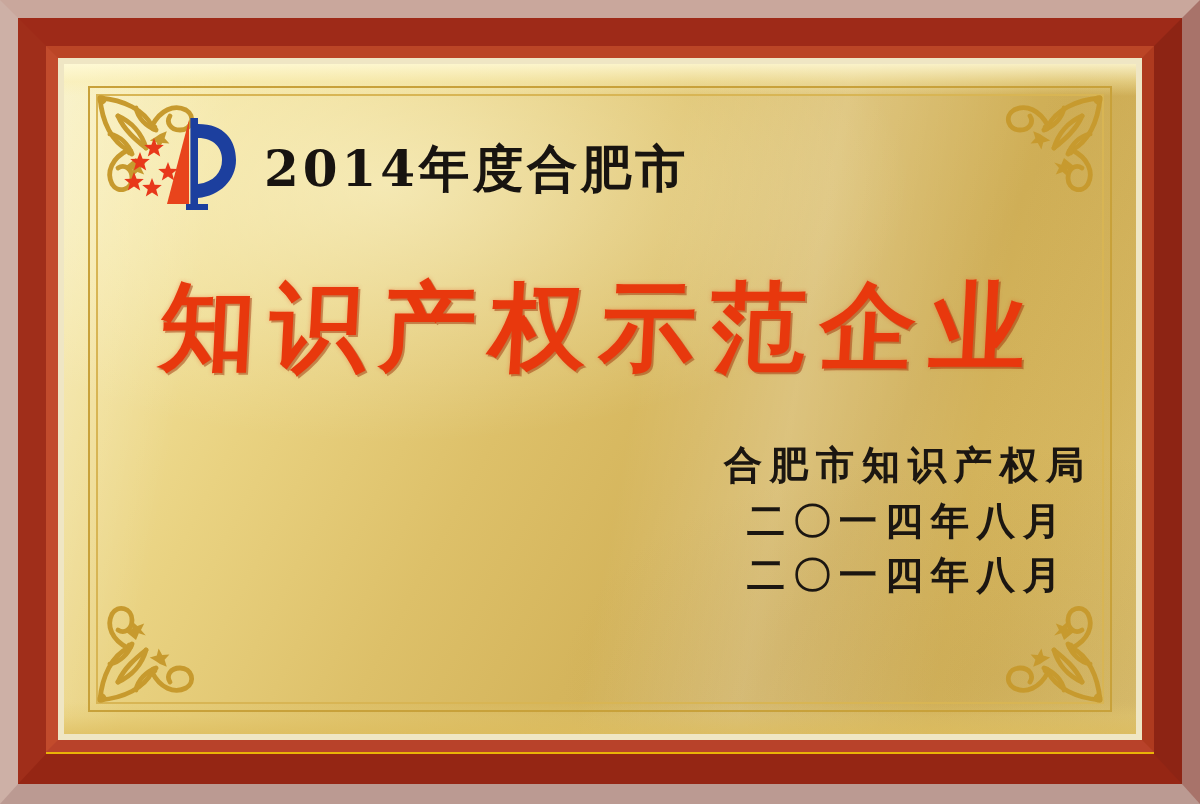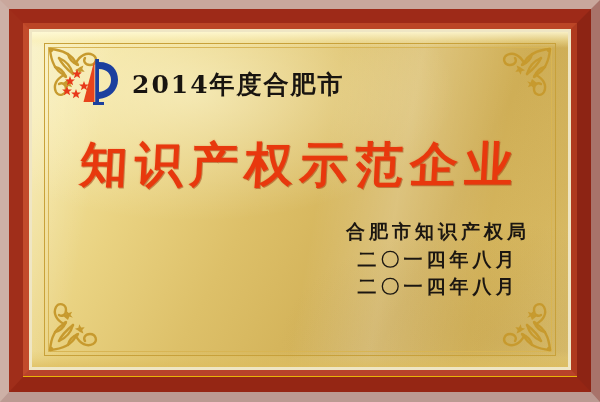--- a/index.html
+++ b/index.html
@@ -210,24 +210,24 @@
     white-space: nowrap;
     text-shadow:
        1px 1px 0 rgba(150,45,5,0.45),
        0 0 2px rgba(232,56,13,0.35);
     transform: skewX(-3deg);
   }
 
   
   #issuer-block {
     position: absolute;
-    right: 38px;
+    right: 22px;
     top: 188px;
     text-align: center;
-    font-family: Liberation Mono, monospace;
+    font-family: Liberation Serif, serif;
     color: #1b1611;
   }
   .issuer-line {
     font-size: 19px;
     font-weight: 700;
     letter-spacing: 4px;
     line-height: 1.45;
     white-space: nowrap;
     text-indent: 4px;
   }

